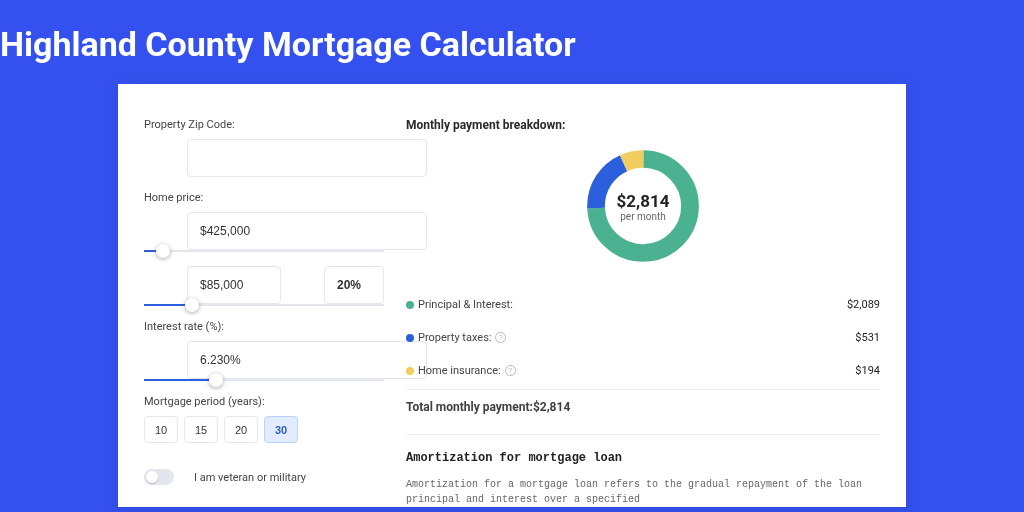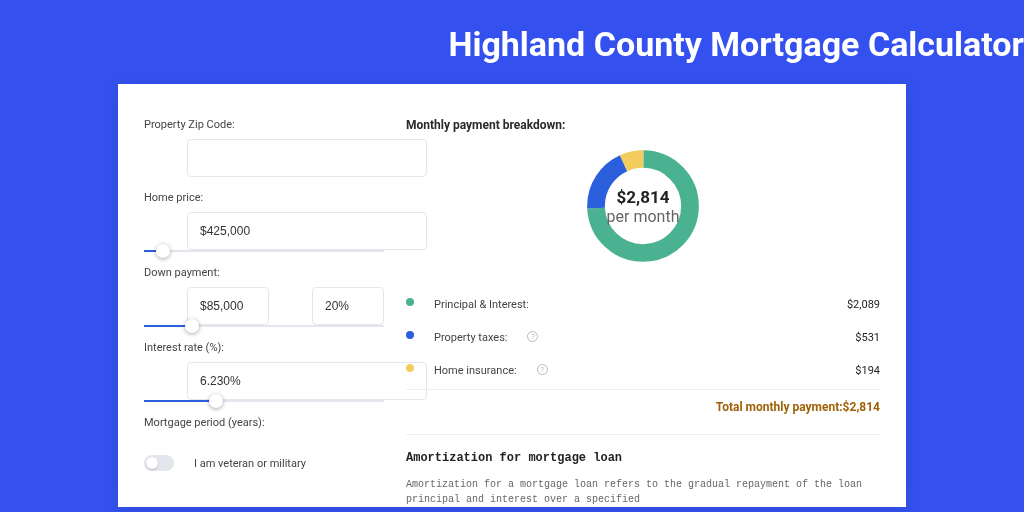--- a/index.html
+++ b/index.html
@@ -11,21 +11,21 @@
       font-family: -apple-system, BlinkMacSystemFont, "Segoe UI", Roboto, Helvetica, Arial, sans-serif;
       background: #3451ef;
       width: 1024px;
       height: 512px;
       overflow: hidden;
     }
     .page-title {
       color: #ffffff;
       font-size: 34px;
       font-weight: 700;
-      text-align: right;
+      text-align: left;
       padding: 24px 0 20px 0;
     }
     .card {
       background: #ffffff;
       margin: 0 auto;
       width: 788px;
       box-shadow: 0 2px 16px rgba(0,0,0,0.1);
       padding: 34px 26px 0 26px;
       display: flex;
       gap: 22px;
@@ -76,21 +76,21 @@
       height: 14px;
       background: #fff;
       border-radius: 50%;
       box-shadow: 0 1px 4px rgba(0,0,0,0.35);
     }
     .dp-row {
       display: flex;
       gap: 0;
     }
     .dp-amount { flex: 1; }
-    .dp-percent { width: 72px; }
+    .dp-percent { width: 60px; font-weight: bold; }
 
     .period-row {
       display: flex;
       gap: 6px;
       margin-top: 2px;
     }
     .period-btn {
       border: 1px solid #e3e6ec;
       background: #fff;
       font-size: 11px;
@@ -157,33 +157,34 @@
       flex-direction: column;
       align-items: center;
       justify-content: center;
     }
     .donut-amount {
       font-size: 17px;
       font-weight: 700;
       color: #222;
     }
     .donut-sub {
-      font-size: 16px;
+      font-size: 10px;
       color: #666;
     }
     .legend-row {
       display: flex;
       align-items: center;
       justify-content: space-between;
       padding: 10px 0;
       font-size: 11px;
     }
     .legend-left {
       display: flex;
-      gap: 20px;
+      align-items: center;
+      gap: 4px;
     }
     .dot {
       width: 8px;
       height: 8px;
       border-radius: 50%;
     }
     .legend-label { color: #444; }
     .legend-value { color: #222; }
     .info-icon {
       width: 11px;
@@ -191,24 +192,24 @@
       border: 1px solid #bbb;
       border-radius: 50%;
       color: #bbb;
       font-size: 8px;
       display: inline-flex;
       align-items: center;
       justify-content: center;
     }
     .total-row {
       display: flex;
-      justify-content: flex-end;
+      justify-content: flex-start;
       font-size: 12px;
       font-weight: 700;
-      color: #a16207;
+      color: #404040;
       border-top: 1px solid #eee;
       padding-top: 10px;
       margin-top: 2px;
       margin-bottom: 20px;
     }
     .amort-box {
       border-top: 1px solid #eee;
       padding-top: 16px;
       font-family: Liberation Mono, monospace;
     }
@@ -240,21 +241,20 @@
     <div class="field-group">
       <div class="field-label">Home price:</div>
       <input class="field-input" value="$425,000" style="">
       <div class="slider-track">
         <div class="slider-fill" style="width:8%;background:#2b5fdc"></div>
         <div class="slider-thumb" style="left:8%"></div>
       </div>
     </div>
 
     <div class="field-group">
-      <div class="field-label">Down payment:</div>
       <div class="dp-row">
         <input class="field-input dp-amount" value="$85,000" style="">
         <input class="field-input dp-percent" value="20%" style="">
       </div>
       <div class="slider-track">
         <div class="slider-fill" style="width:20%;background:#2b5fdc"></div>
         <div class="slider-thumb" style="left:20%"></div>
       </div>
     </div>
 
@@ -262,20 +262,26 @@
       <div class="field-label">Interest rate (%):</div>
       <input class="field-input" value="6.230%" style="">
       <div class="slider-track">
         <div class="slider-fill" style="width:30%;background:#2b5fdc"></div>
         <div class="slider-thumb" style="left:30%"></div>
       </div>
     </div>
 
     <div class="field-group">
       <div class="field-label">Mortgage period (years):</div>
+      <div class="period-row">
+        <button class="period-btn">10</button>
+        <button class="period-btn">15</button>
+        <button class="period-btn">20</button>
+        <button class="period-btn active">30</button>
+      </div>
     </div>
 
     <div class="toggle-row">
       <div class="toggle">
         <div class="toggle-knob"></div>
       </div>
       <span class="toggle-label">I am veteran or military</span>
     </div>
 
   </div>

